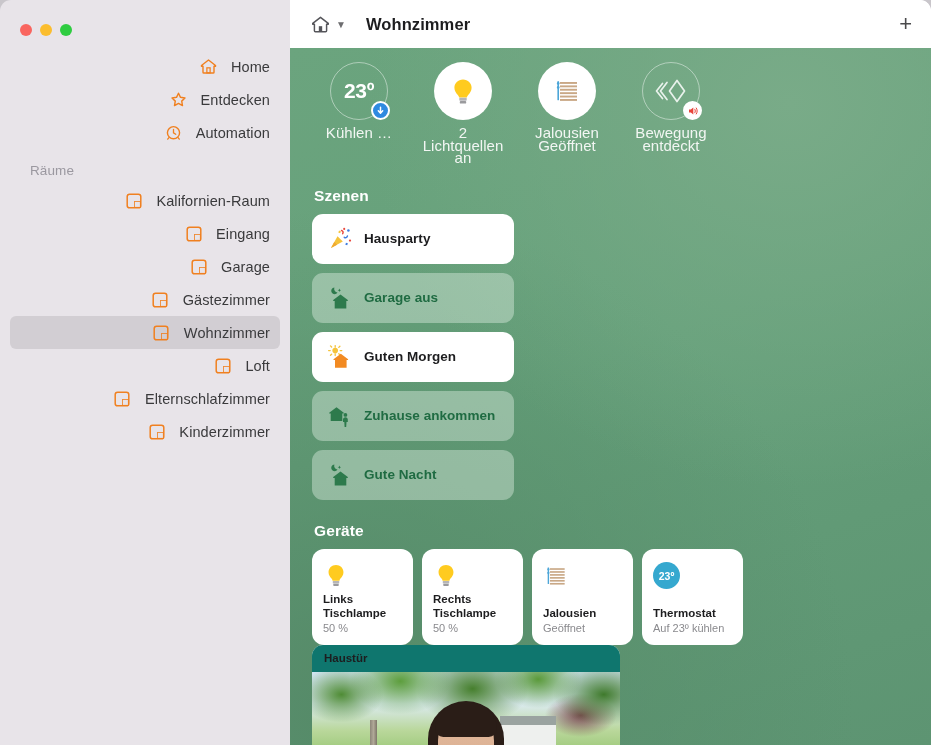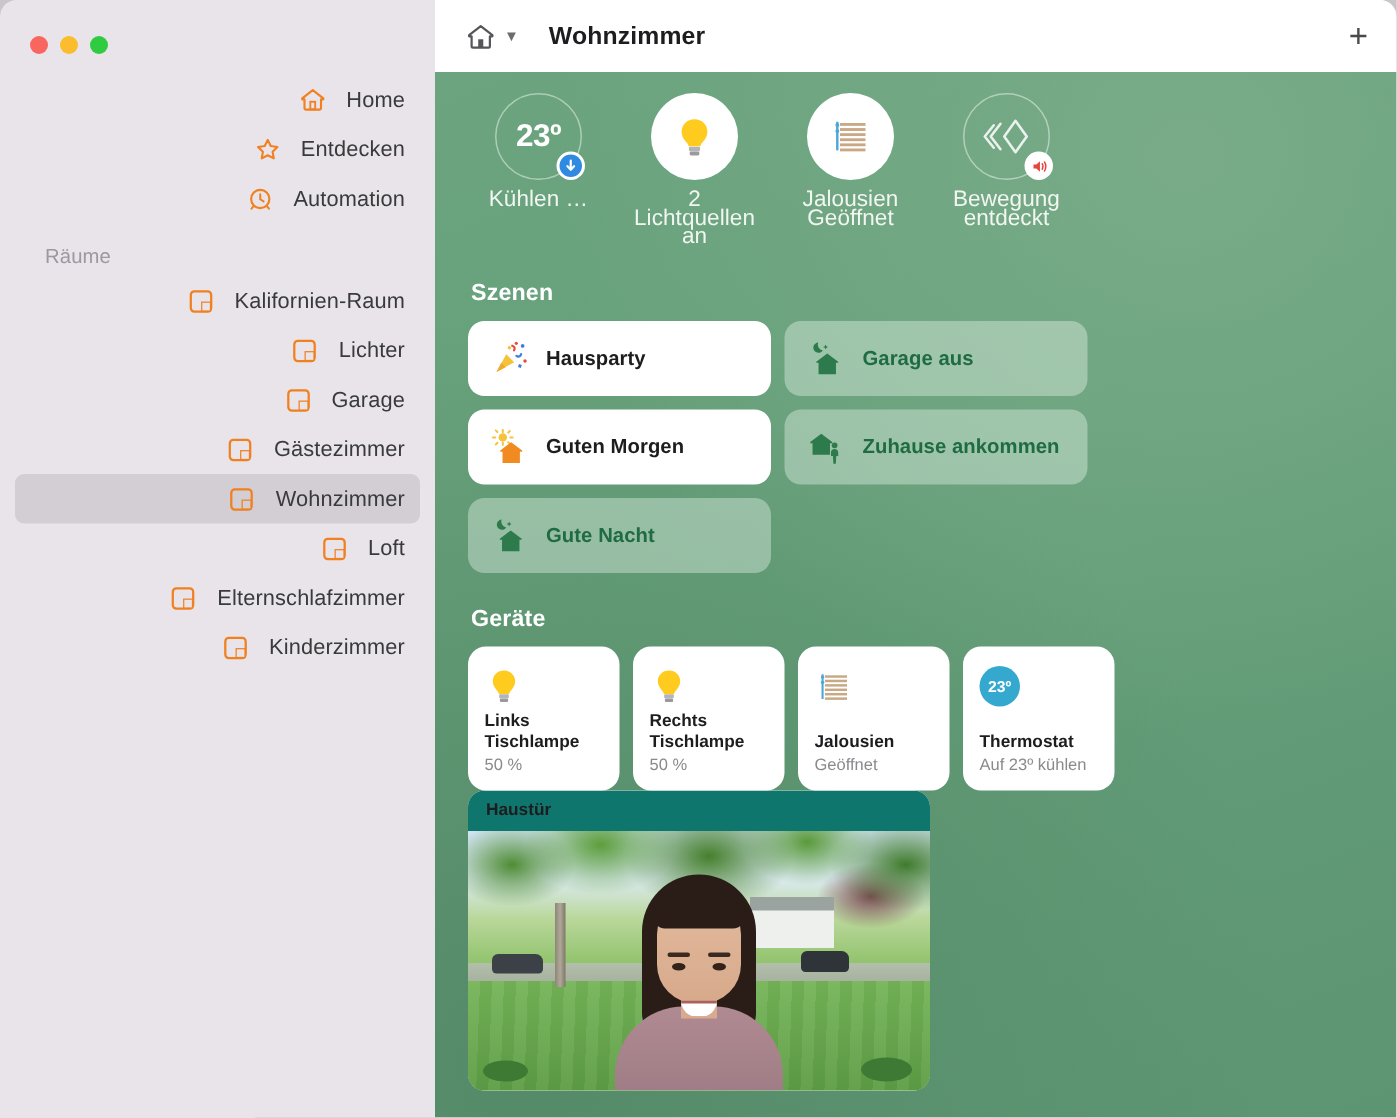--- a/index.html
+++ b/index.html
@@ -203,20 +203,21 @@
     margin: 22px 0 9px 8px;
     letter-spacing: 0.1px;
   }
 
   
   .scene-grid {
     display: flex;
     flex-wrap: wrap;
     gap: 9px;
     padding-left: 6px;
+    flex-direction: column;
   }
   .scene {
     width: 202px;
     height: 50px;
     border-radius: 11px;
     display: flex;
     align-items: center;
     gap: 11px;
     padding: 0 15px;
     cursor: default;
@@ -459,21 +460,21 @@
       </div>
 
       <div class="nav-item">
         <span class="nav-icon">
           <svg width="18" height="18" viewBox="0 0 18 18">
               <rect x="2.2" y="2.2" width="13.6" height="13.6" rx="2.4" fill="none" stroke="#f08020" stroke-width="1.5"></rect>
               <rect x="9" y="9" width="6.8" height="6.8" fill="#f08020" opacity="0.9"></rect>
               <rect x="9.9" y="9.9" width="5" height="5" fill="#e8e4e9"></rect>
             </svg>
         </span>
-        <span class="label">Lichter</span>
+        <span class="label">Eingang</span>
       </div>
 
       <div class="nav-item">
         <span class="nav-icon">
           <svg width="18" height="18" viewBox="0 0 18 18">
               <rect x="2.2" y="2.2" width="13.6" height="13.6" rx="2.4" fill="none" stroke="#f08020" stroke-width="1.5"></rect>
               <rect x="9" y="9" width="6.8" height="6.8" fill="#f08020" opacity="0.9"></rect>
               <rect x="9.9" y="9.9" width="5" height="5" fill="#e8e4e9"></rect>
             </svg>
         </span>

